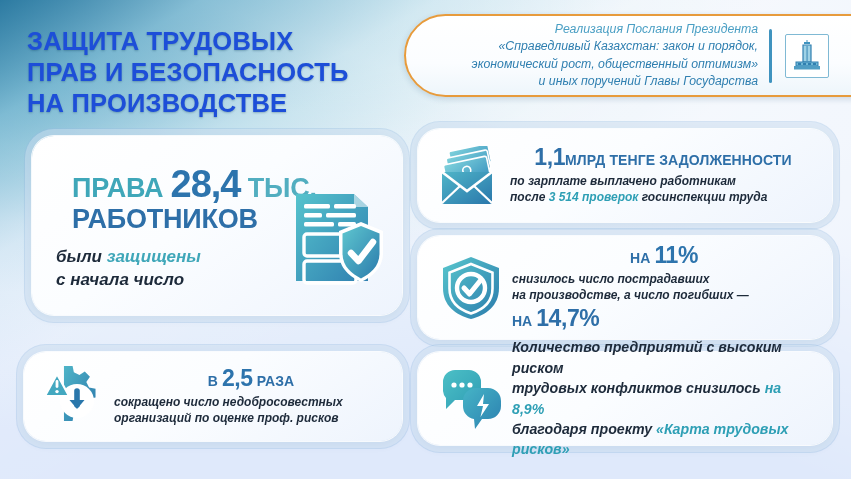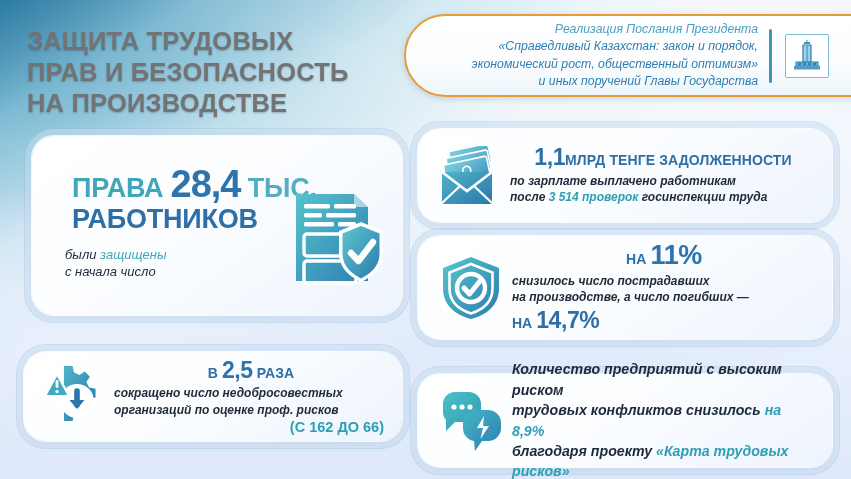--- a/index.html
+++ b/index.html
@@ -17,21 +17,21 @@
     position:absolute; inset:0;
     background:
       linear-gradient(150deg, rgba(26,110,152,.85) 0%, rgba(96,170,200,.55) 12%, rgba(186,220,236,.25) 26%, rgba(255,255,255,.10) 38%, rgba(255,255,255,0) 55%),
       linear-gradient(200deg, rgba(255,255,255,.55) 30%, rgba(221,233,252,0) 62%);
     pointer-events:none;
   }
 
   
   .title{
     position:absolute; left:27px; top:26px; width:372px;
-    color:#737373;
+    color:#1d4ed8;
     font-weight:bold;
     font-size:25.5px;
     line-height:1.22;
     letter-spacing:.2px;
     text-shadow:0 1px 2px rgba(10,60,90,.30);
     text-transform:uppercase;
   }
   .banner{
     position:absolute; left:404px; top:14px; width:470px; height:83px;
     background:linear-gradient(180deg,#ffffff 0%,#fbfdff 60%,#eef6fb 100%);
@@ -71,35 +71,35 @@
       0 0 0 1px rgba(255,255,255,.85),
       0 0 0 7px rgba(255,255,255,.26),
       0 0 0 8px rgba(150,186,224,.35),
       0 3px 10px rgba(40,90,140,.13);
     display:flex; align-items:center;
   }
   #card-workers{ left:32px;  top:136px; width:370px; height:179px; }
   #card-debt{    left:418px; top:129px; width:414px; height:93px;  padding:0 16px; }
   #card-injury{  left:418px; top:236px; width:414px; height:103px; padding:0 16px; }
   #card-gear{    left:24px;  top:352px; width:378px; height:89px;  padding:0 14px; }
-  #card-chat{    left:418px; top:352px; width:414px; height:93px;  padding:0 16px;margin-top:22px; }
+  #card-chat{    left:418px; top:352px; width:414px; height:93px;  padding:0 16px; }
 
   
   .workers-inner{ position:relative; width:100%; height:100%; }
   .workers-head{
     position:absolute; left:40px; top:28px; width:266px;
     font-weight:bold; font-size:27px; line-height:1.07;
     color:#2e6fa8; text-transform:uppercase; letter-spacing:-.2px;
   }
   .workers-head .t{ color:#3fa7b9; }
   .workers-head .big{ font-size:38px; color:#2d74ad; letter-spacing:-1px; }
   .workers-head .tys{ color:#52aec0; }
   .workers-sub{
-    position:absolute; left:33px; top:110px; width:258px;
-    font-style:italic; font-weight:normal; font-size:13px; line-height:1.33;
+    position:absolute; left:24px; top:110px; width:258px;
+    font-style:italic; font-weight:bold; font-size:17px; line-height:1.33;
     color:#1d2a3a;
   }
   .workers-sub .hl{ color:#3fa7b9; }
   .workers-icon{ position:absolute; right:14px; top:52px; }
 
   
   .icon-box{ flex:0 0 auto; display:flex; align-items:center; justify-content:center; }
   .txt{ flex:1 1 auto; }
   .lead{
     font-weight:bold; text-transform:uppercase; color:#2e6fa8;
@@ -112,21 +112,21 @@
   }
   .body-txt .hl{ color:#2e9fb5; }
 
   #card-debt .icon-box{ width:70px; }
   #card-debt .txt{ padding-left:6px; }
   #card-debt .lead .num{ font-size:23px; }
 
   #card-injury .icon-box{ width:74px; }
   #card-injury .txt{ padding-left:4px; }
   #card-injury .lead{ margin-bottom:1px; }
-  #card-injury .lead .num{ font-size:27px; color:#2d74ad; }
+  #card-injury .lead .num{ font-size:23px; color:#2d74ad; }
   #card-injury .tail{
     text-align:left; font-weight:bold; text-transform:uppercase;
     color:#2e6fa8; font-size:14px; margin-top:1px; padding-right:4px;
   }
   #card-injury .tail .num{ font-size:23px; letter-spacing:-.4px; }
 
   #card-gear .icon-box{ width:74px; }
   #card-gear .txt{ padding-left:2px; }
   #card-gear .lead .num{ font-size:23px; color:#2d74ad; }
   #card-gear .paren{
@@ -308,21 +308,20 @@
     </svg>
   </div>
   <div class="txt">
     <div class="lead">
       <span>В </span><span class="num">2,5</span><span> РАЗА</span>
     </div>
     <div class="body-txt">
       <span>сокращено число недобросовестных</span><br>
       <span>организаций по оценке проф. рисков</span>
     </div>
-    <div class="paren">(С 162 ДО 66)</div>
   </div>
 </div>
 
 <div class="card" id="card-chat">
   <div class="icon-box">
     <svg width="64" height="62" viewBox="0 0 64 62" aria-hidden="true">
       <defs>
         <linearGradient id="gB1" x1="0" y1="0" x2="1" y2="1">
           <stop offset="0" stop-color="#4cc0c6"></stop>
             <stop offset="1" stop-color="#2f9cb4"></stop>

